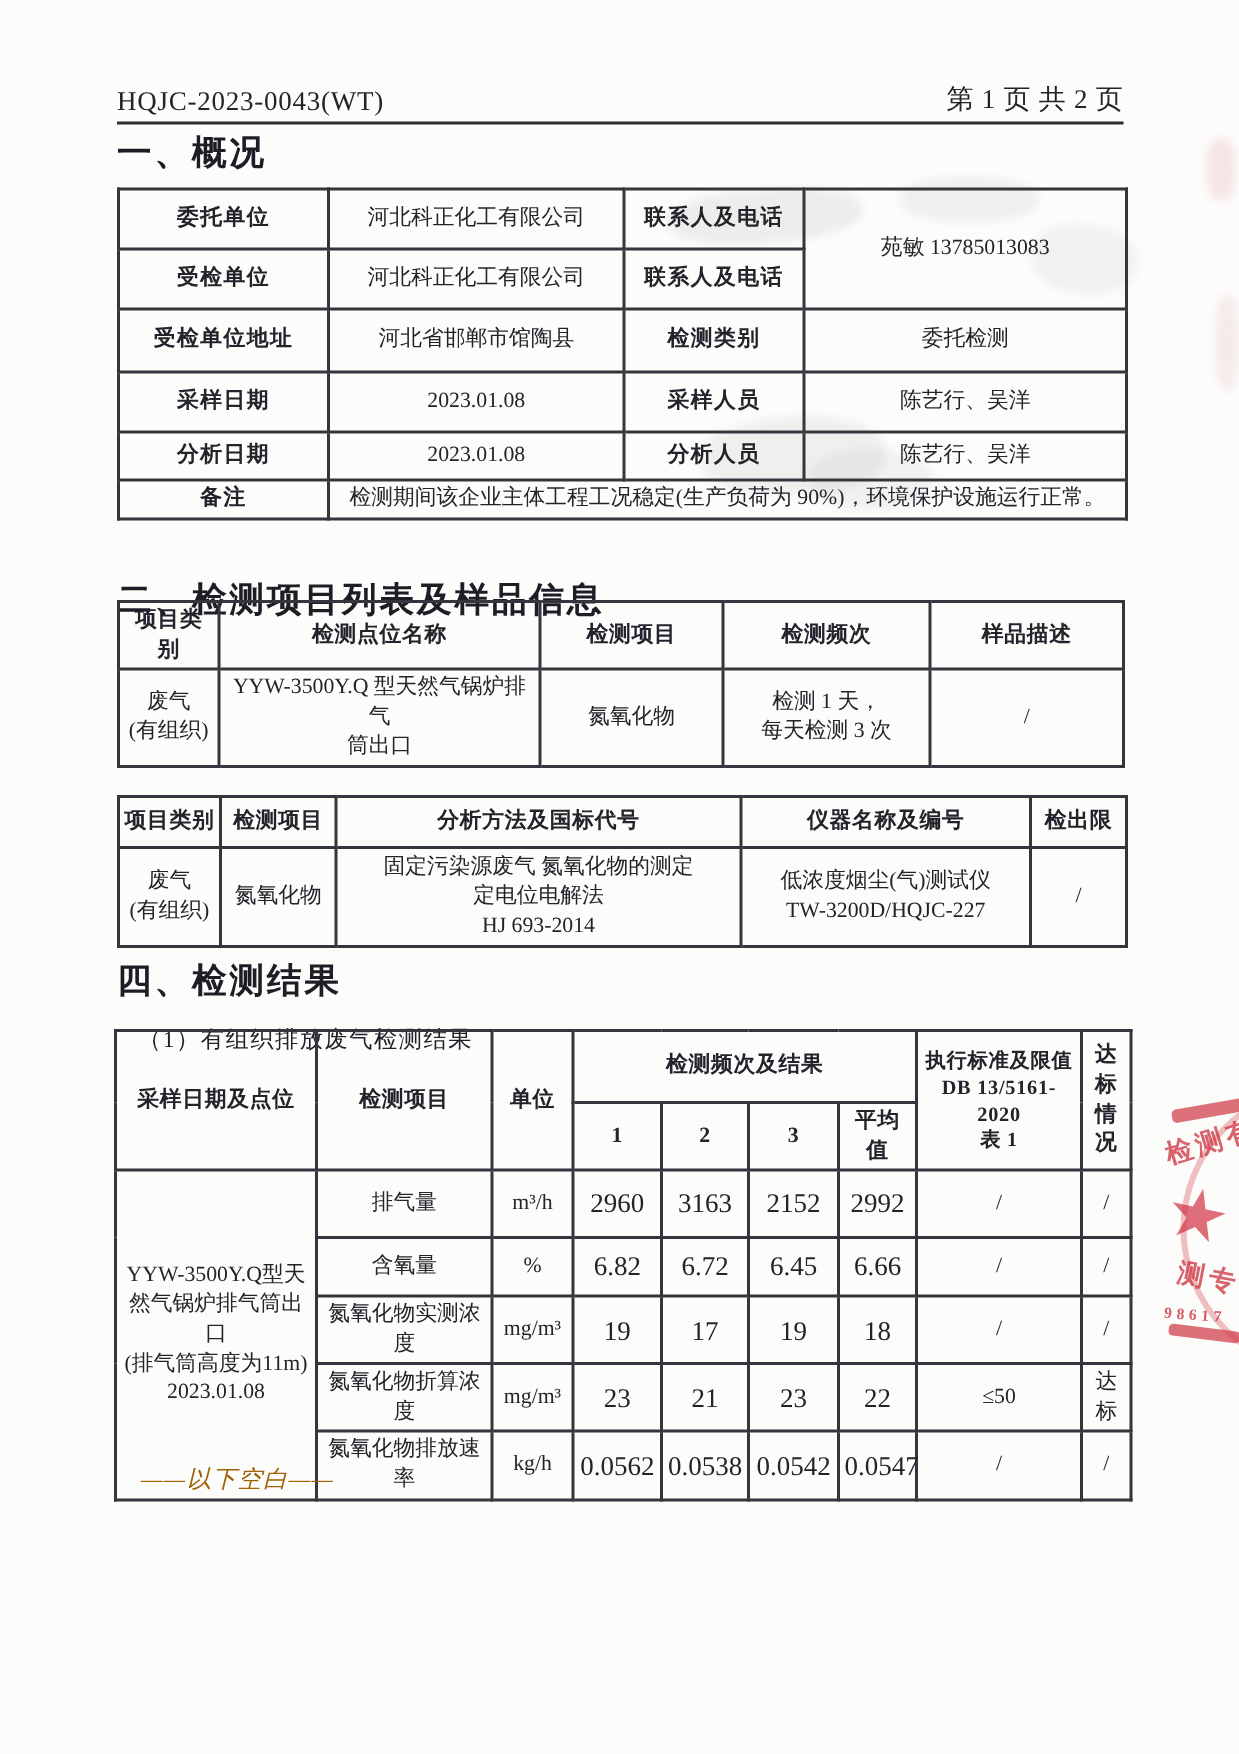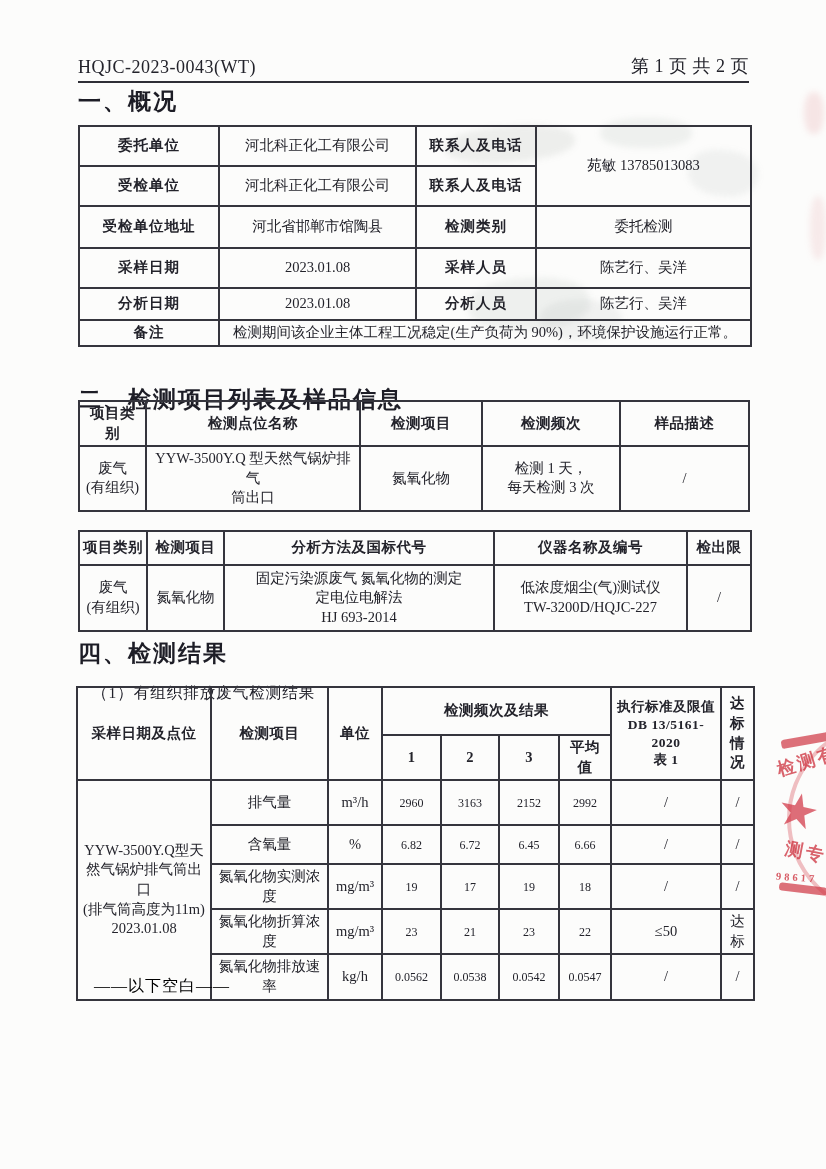--- a/index.html
+++ b/index.html
@@ -21,22 +21,22 @@
 
   table.tbl { position:absolute; border-collapse:collapse; table-layout:fixed; }
   .tbl td {
     border:2px solid #35353d; text-align:center; vertical-align:middle;
     font-size:14.5px; line-height:1.35; padding:2px 3px;
     white-space:pre-line; color:#23232b;
   }
   .tbl td.lbl { font-weight:bold; letter-spacing:1px; }
   .tbl td.hdr { font-weight:bold; letter-spacing:.5px; }
   .tbl-results td.std-hdr { font-size:13.5px; line-height:1.3; }
-  .tbl-results td.num { font-size:12px; }
-  .blank-note { position:absolute; left:94px; top:976px; font-size:16px; letter-spacing:1px; color:#000000; }
+  .tbl-results td.num { font-size:18px; }
+  .blank-note { position:absolute; left:94px; top:976px; font-size:16px; letter-spacing:1px; color:#a16207;font-style:italic; }
 
   
   .stamp { position:absolute; left:0; top:0; width:826px; height:1169px; pointer-events:none; }
   .stamp-ring {
     position:absolute; left:787px; top:722px; width:186px; height:186px;
     border:4px solid rgba(214,74,86,.35); border-radius:50%;
   }
   .stamp-band { position:absolute; background:rgba(208,58,70,.72); border-radius:3px; }
   .stamp-band.top    { left:781px; top:736px; width:48px; height:9px; transform:rotate(-10deg); }
   .stamp-band.bottom { left:779px; top:885px; width:48px; height:8px; transform:rotate(7deg); }

